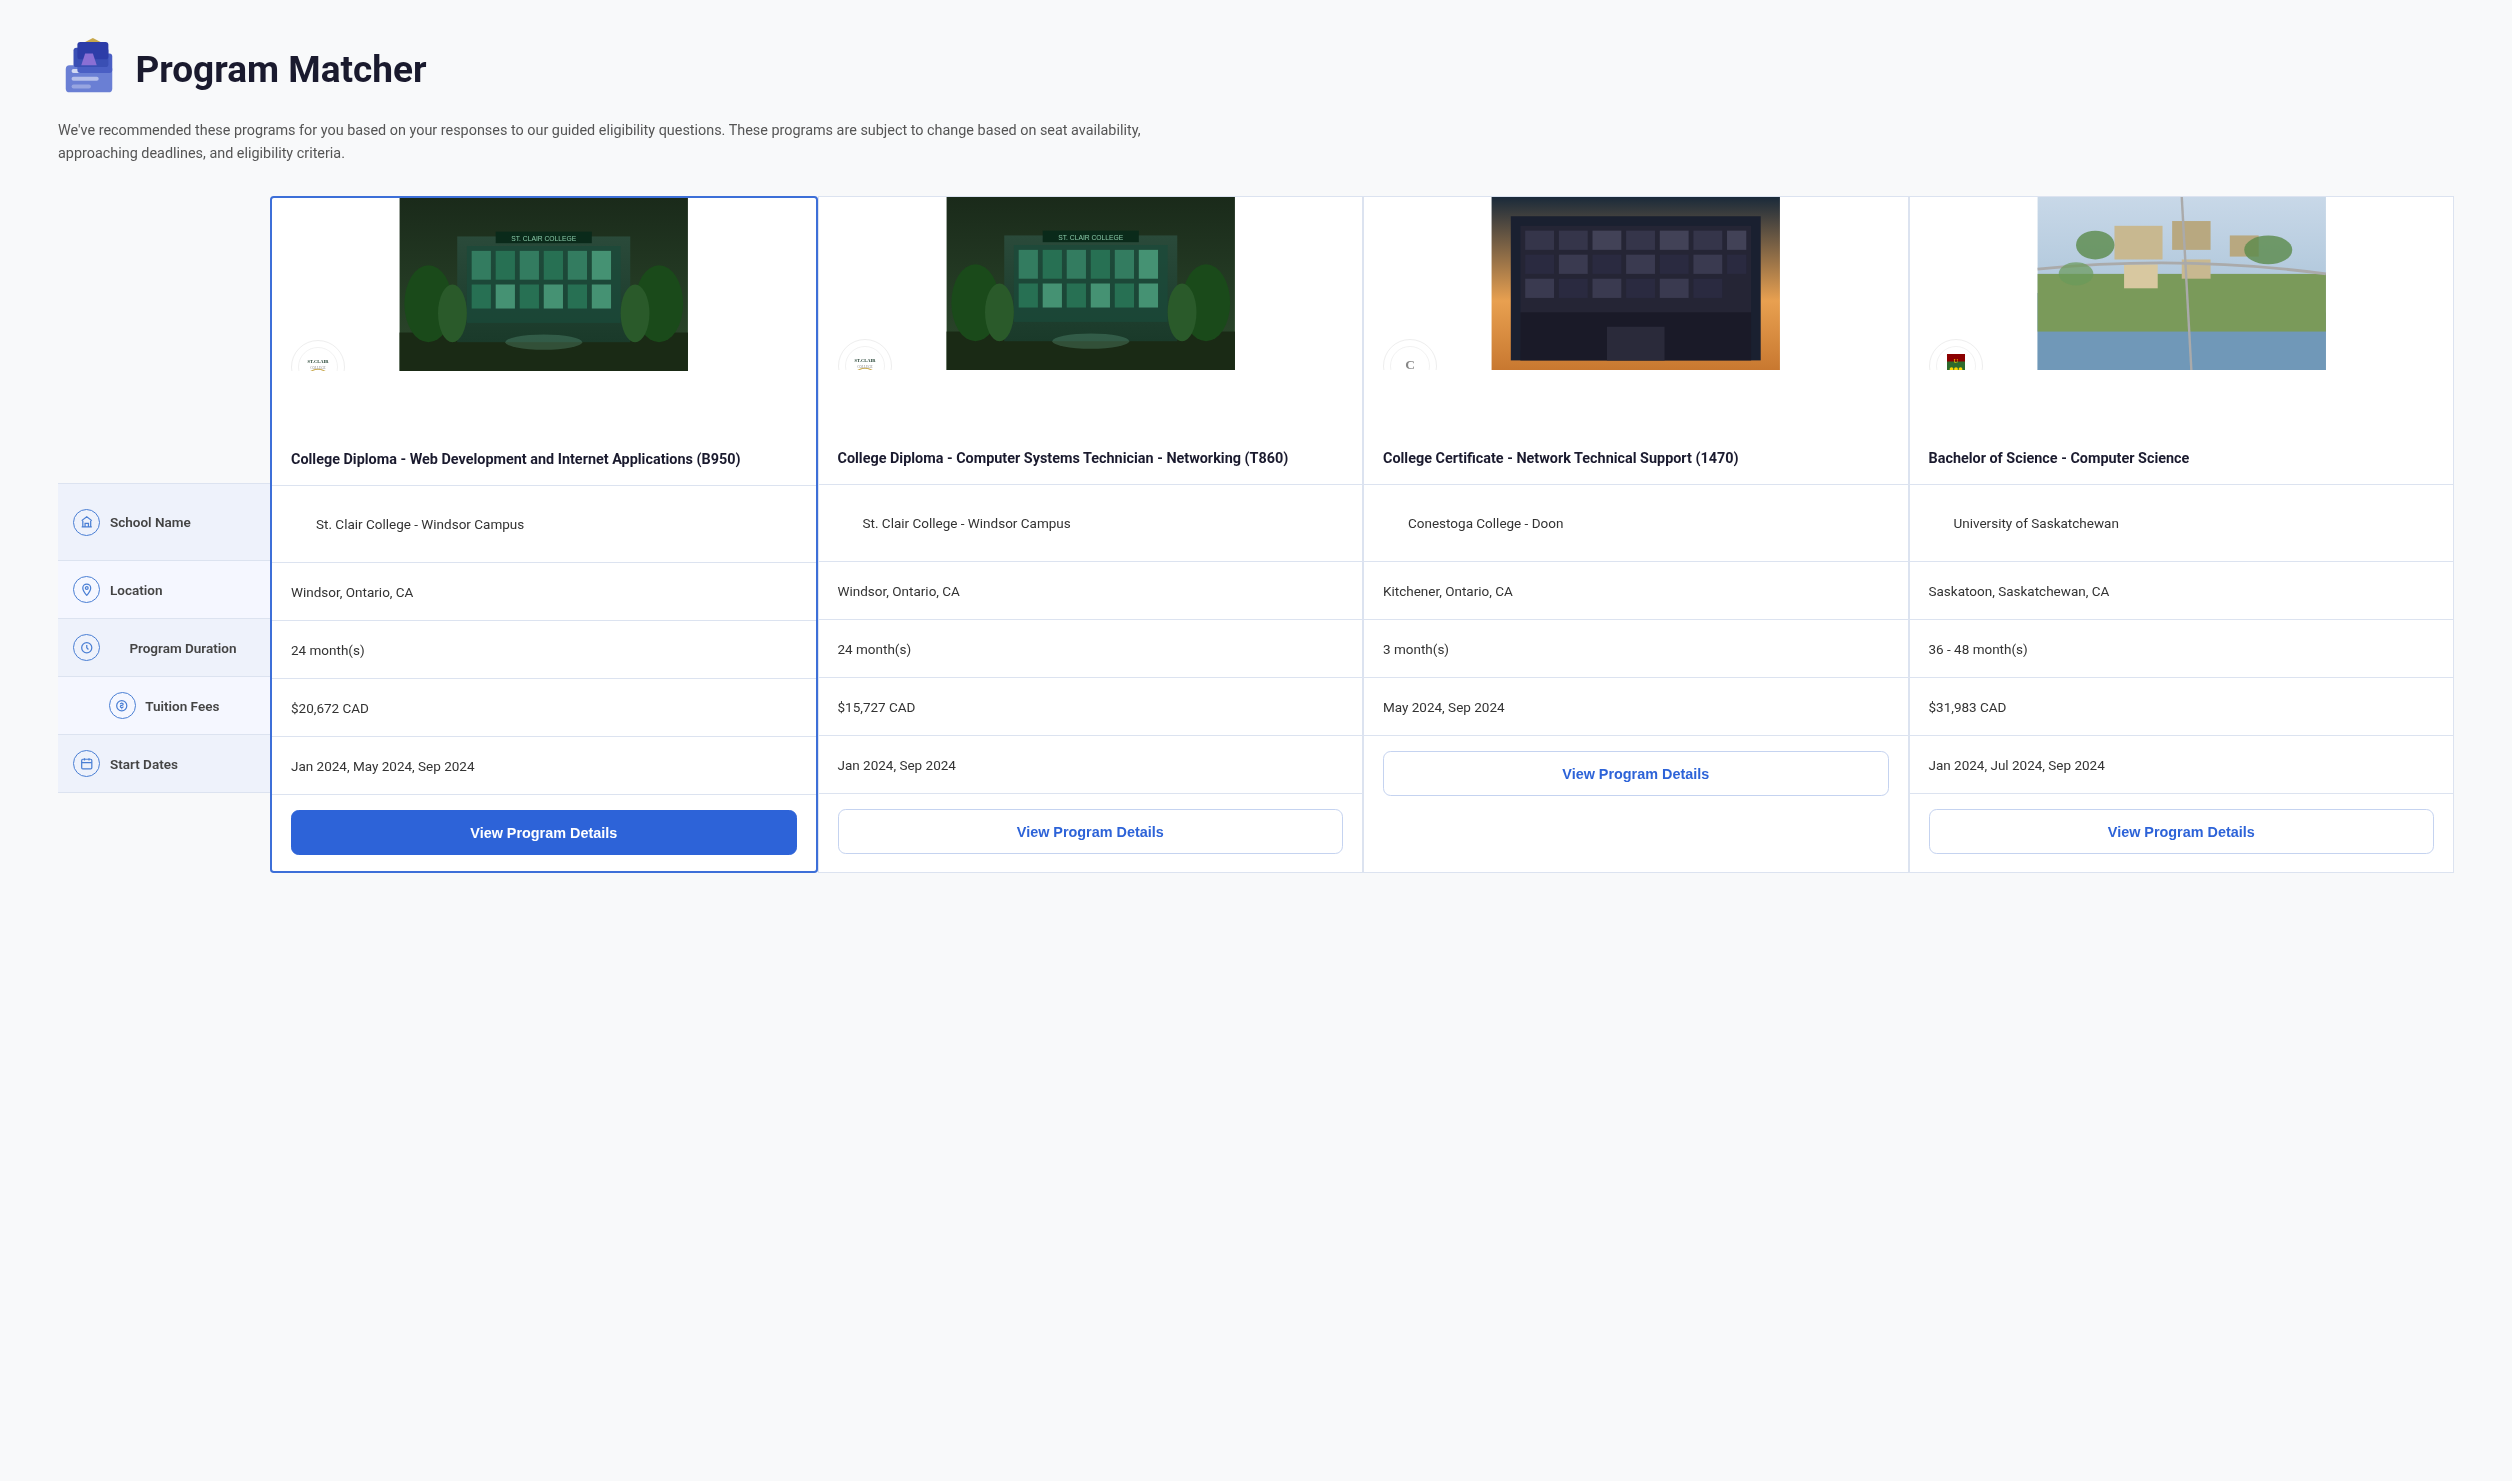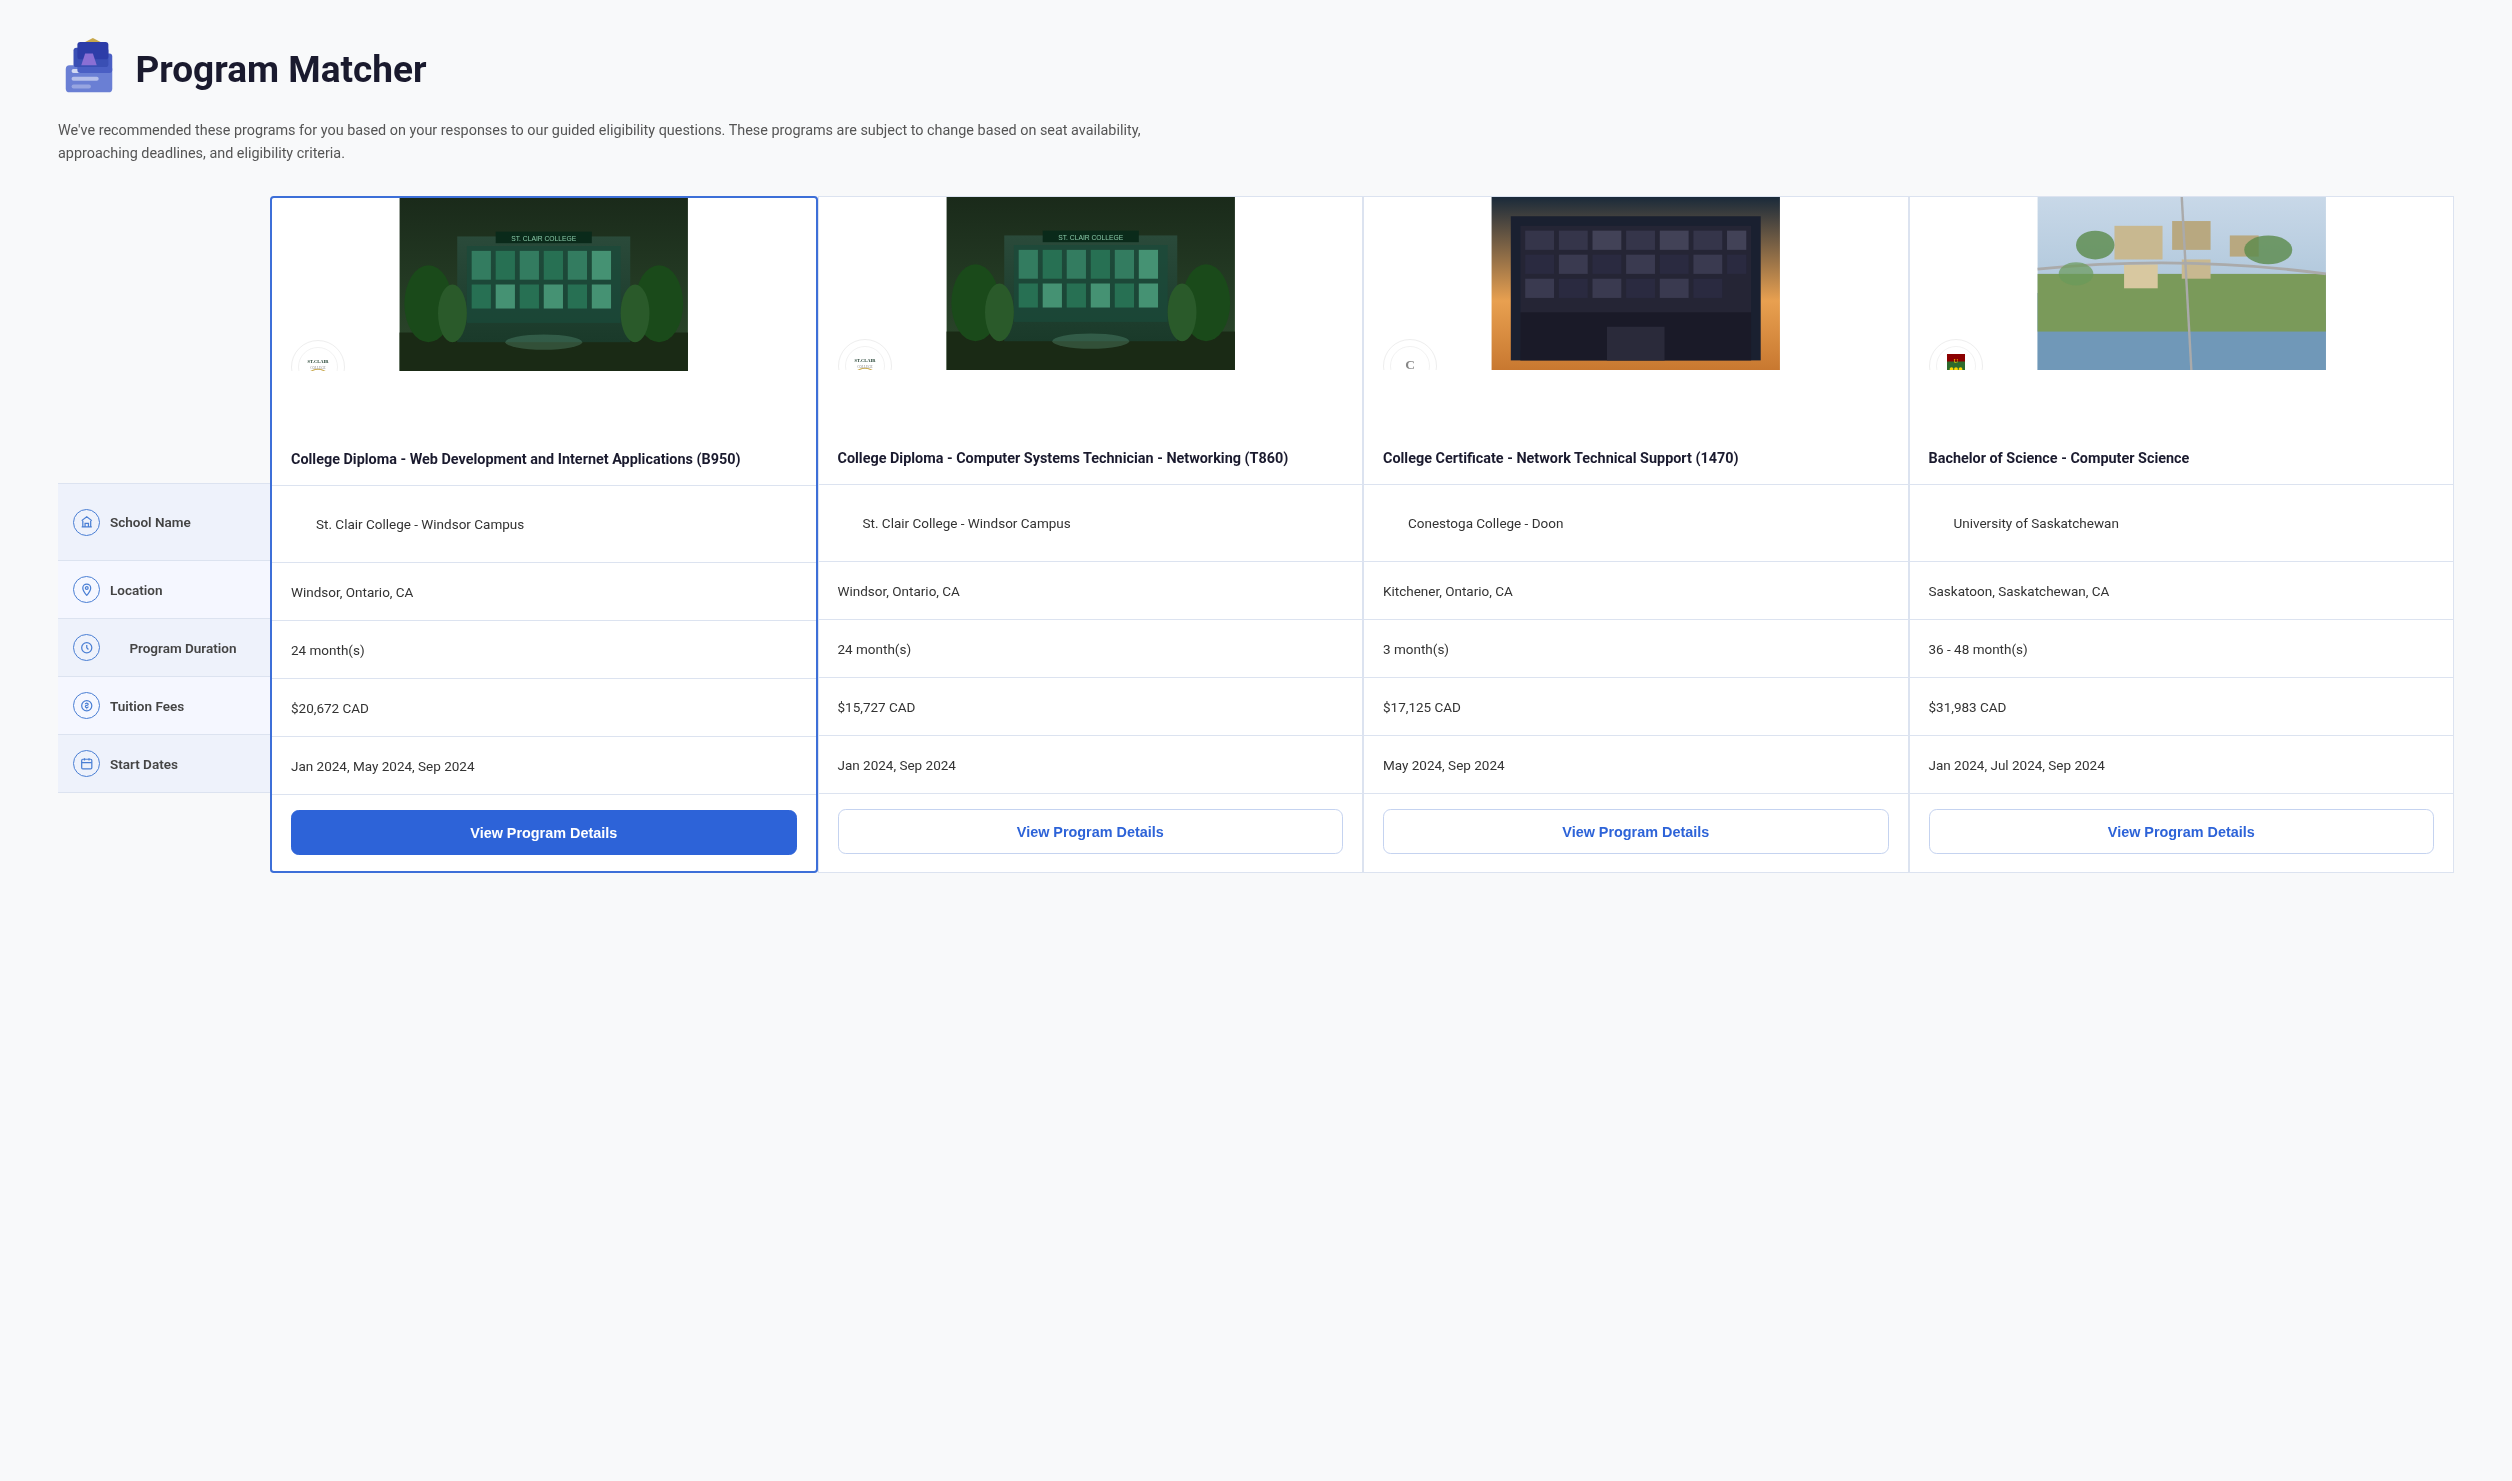--- a/index.html
+++ b/index.html
@@ -57,21 +57,21 @@
     }
     .label-row:nth-child(odd) {
       background: #eef2fb;
     }
     .label-row:nth-child(even) {
       background: #f5f7ff;
     }
     .label-row-school { height: 77px; }
     .label-row-location { height: 58px; }
     .label-row-duration { height: 58px; gap: 29px; }
-    .label-row-tuition { height: 58px; }
+    .label-row-tuition { height: 58px; justify-content: center; }
     .label-row-dates { height: 58px; }
     .label-icon {
       width: 27px;
       height: 27px;
       border-radius: 50%;
       border: 1.9px solid #4a7fd4;
       display: flex;
       align-items: center;
       justify-content: center;
       flex-shrink: 0;
@@ -460,23 +460,20 @@
     </div>
     <div class="data-cell data-cell-school">
       <span>Conestoga College - Doon</span>
     </div>
     <div class="data-cell data-cell-location">
       <span>Kitchener, Ontario, CA</span>
     </div>
     <div class="data-cell data-cell-duration">
       <span>3 month(s)</span>
     </div>
-    <div class="data-cell data-cell-tuition">
-      <span>$17,125 CAD</span>
-    </div>
     <div class="data-cell data-cell-dates">
       <span>May 2024, Sep 2024</span>
     </div>
     <div class="btn-cell">
       <button class="btn-view secondary">View Program Details</button>
     </div>
   </div>
       <div class="program-card">
     <div class="card-image-wrapper">
       <svg viewBox="0 0 300 180" width="100%" height="173" xmlns="http://www.w3.org/2000/svg">

